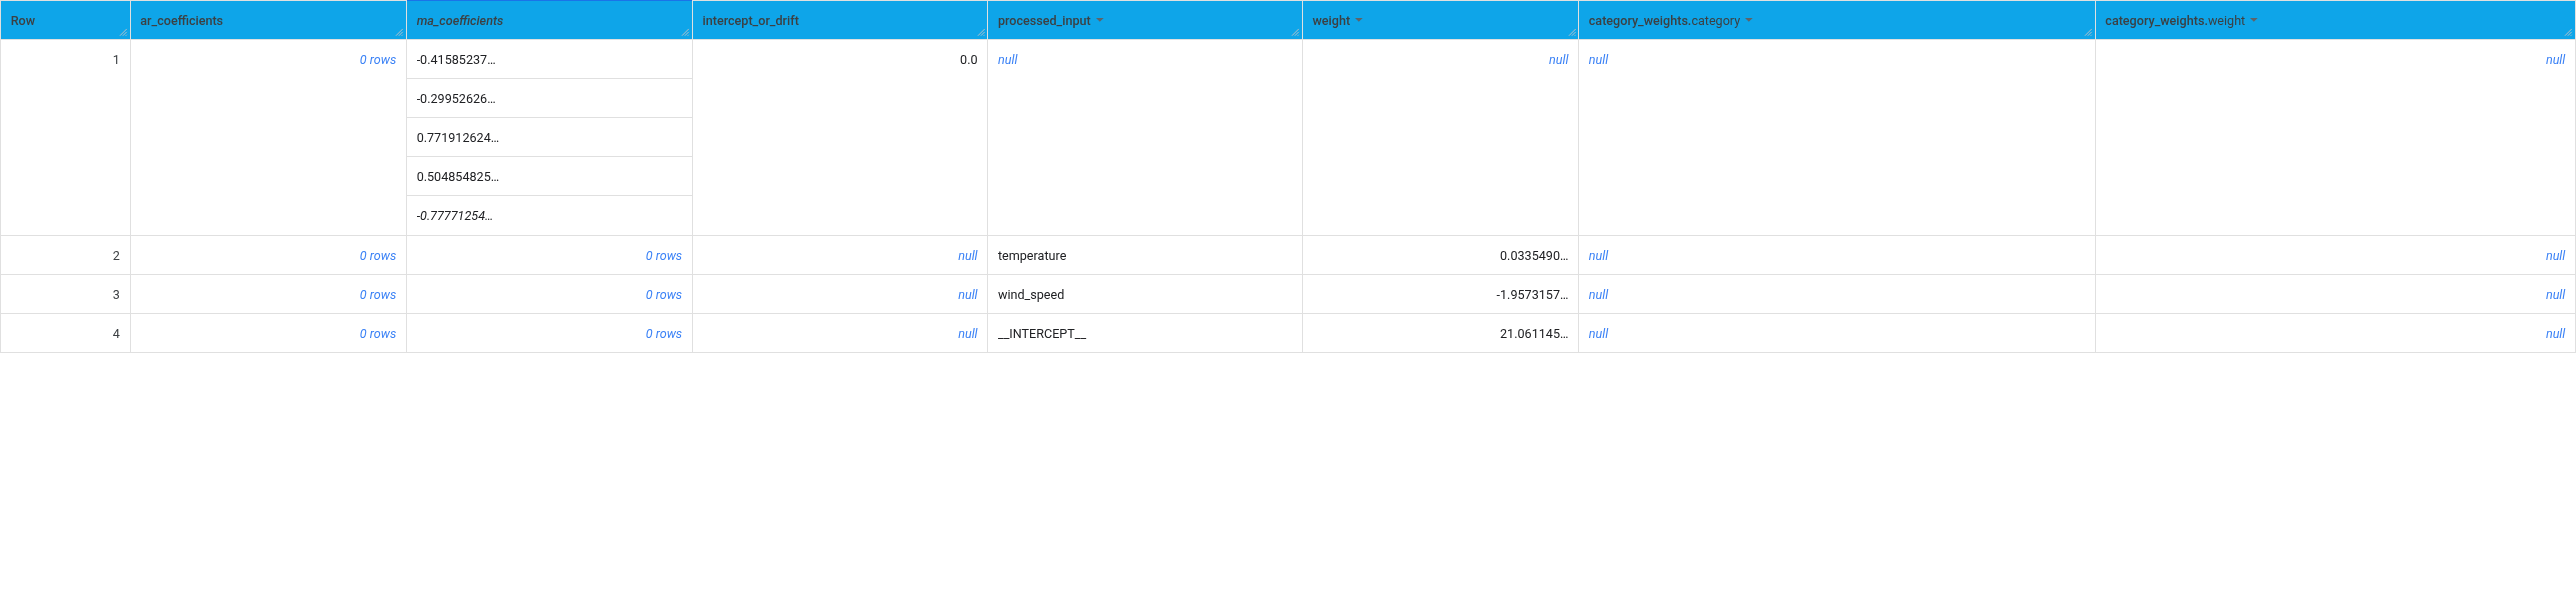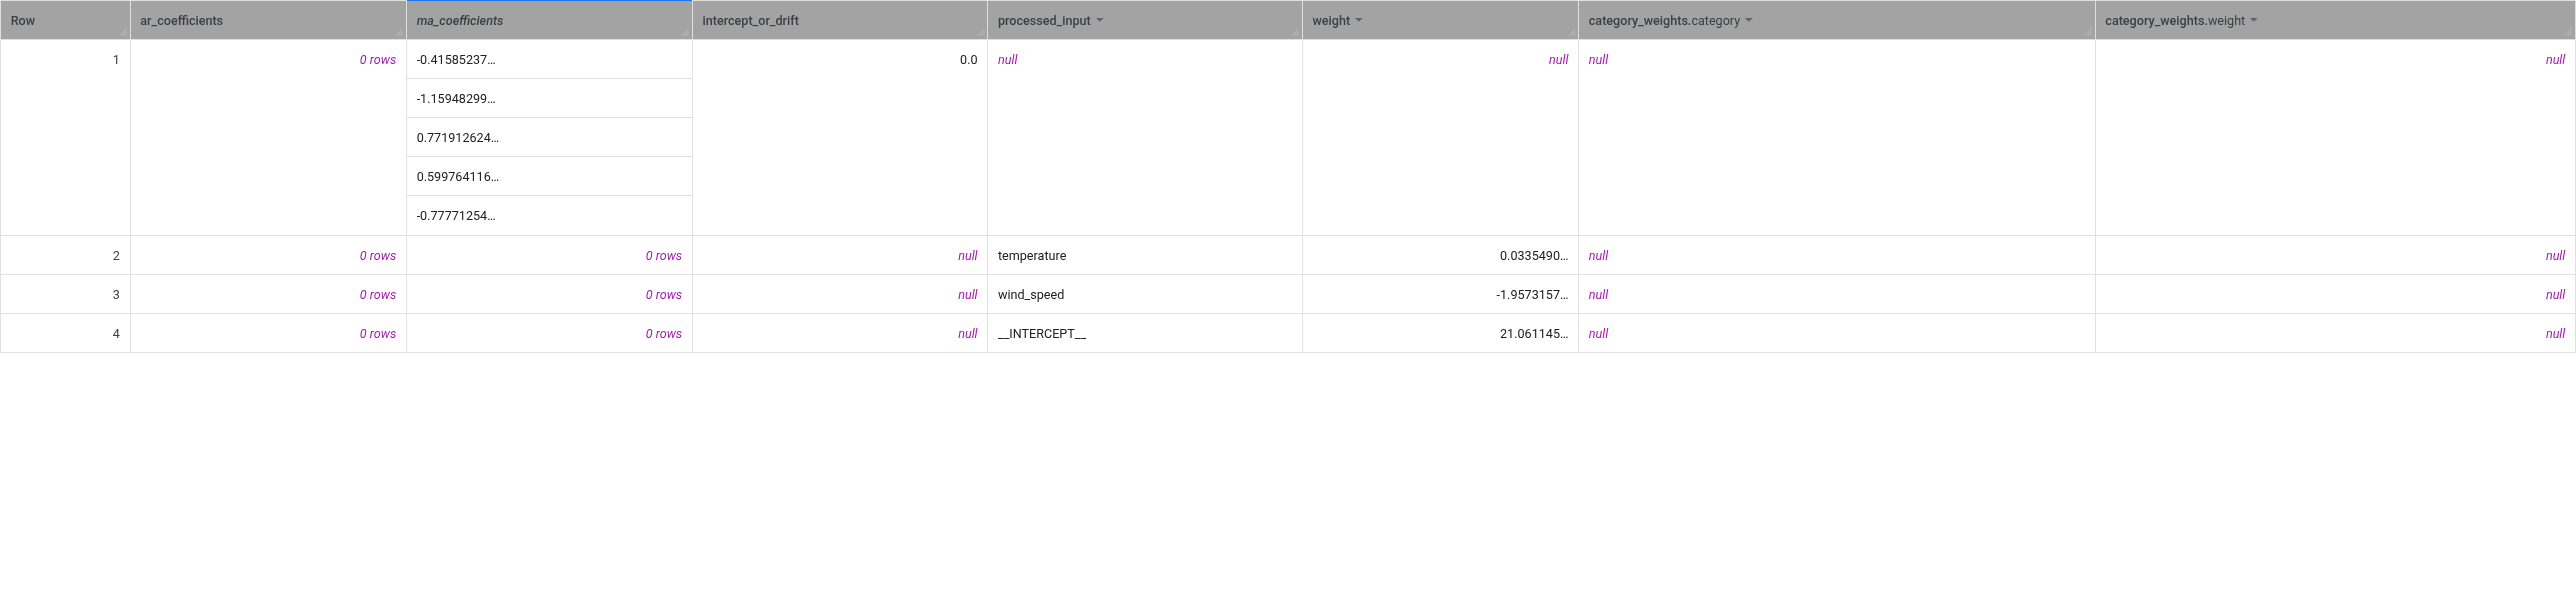--- a/index.html
+++ b/index.html
@@ -32,21 +32,21 @@
   th, td {
     border: 1px solid #e0e0e0;
     height: 39px;
     padding: 0 9.7px;
     white-space: nowrap;
     overflow: hidden;
     text-overflow: ellipsis;
     position: relative;
   }
   thead th {
-    background: #a3a3a3;
+    background: #0ea5e9;
     font-weight: 500;
     text-align: center;
     color: #3c4043;
     border-top: 1px solid #e0e0e0;
     border-bottom: 1px solid #e0e0e0;
     margin-left: 47px;
   }
   thead th .hdr-inner {
     display: flex;
     align-items: center;
@@ -72,42 +72,42 @@
     pointer-events: auto;
     color: #bdc1c6;
   }
   .resize-handle svg { display: block; }
 
   td.rn {
     text-align: right;
     color: #3c4043;
     background: #fff;
   }
-  td.muted { color: #a21caf; }
+  td.muted { color: #3b82f6; }
   td.italic { font-style: italic; }
   td.num { text-align: right; }
   td.left { text-align: left; }
 
   
   .nested-list {
     display: flex;
     flex-direction: column;
     margin: 0 -9.7px; 
   }
   .nested-item {
     height: 39px;
     line-height: 39px;
     padding: 0 9.7px;
     border-bottom: 1px solid #e0e0e0;
     text-align: left;
     overflow: hidden;
     text-overflow: ellipsis;
     white-space: nowrap;
   }
-  .nested-item:last-child { border-bottom: none; }
+  .nested-item:last-child { border-bottom: none; font-style: italic; }
 
   td.tall { height: 194px; vertical-align: top; padding: 0 9.7px; }
   td.tall.pad { line-height: 39px; }
   td.tall.nested-host { padding: 0 9.7px; }
   td.tall.nested-host .nested-list { margin: 0 -9.7px; }
 
 </style>
 </head>
 <body>
 
@@ -228,23 +228,23 @@
     </tr>
   </thead>
   <tbody>
 
     <tr>
       <td class="rn tall pad">1</td>
       <td class="num muted italic tall pad">0 rows</td>
       <td class="left tall nested-host">
         <div class="nested-list">
           <div class="nested-item">-0.41585237…</div>
-          <div class="nested-item">-1.15948299…</div>
+          <div class="nested-item">-0.29952626…</div>
           <div class="nested-item">0.771912624…</div>
-          <div class="nested-item">0.599764116…</div>
+          <div class="nested-item">0.504854825…</div>
           <div class="nested-item">-0.77771254…</div>
         </div>
       </td>
       <td class="num tall pad">0.0</td>
       <td class="left muted italic tall pad">null</td>
       <td class="num muted italic tall pad">null</td>
       <td class="left muted italic tall pad">null</td>
       <td class="num muted italic tall pad">null</td>
     </tr>
 

